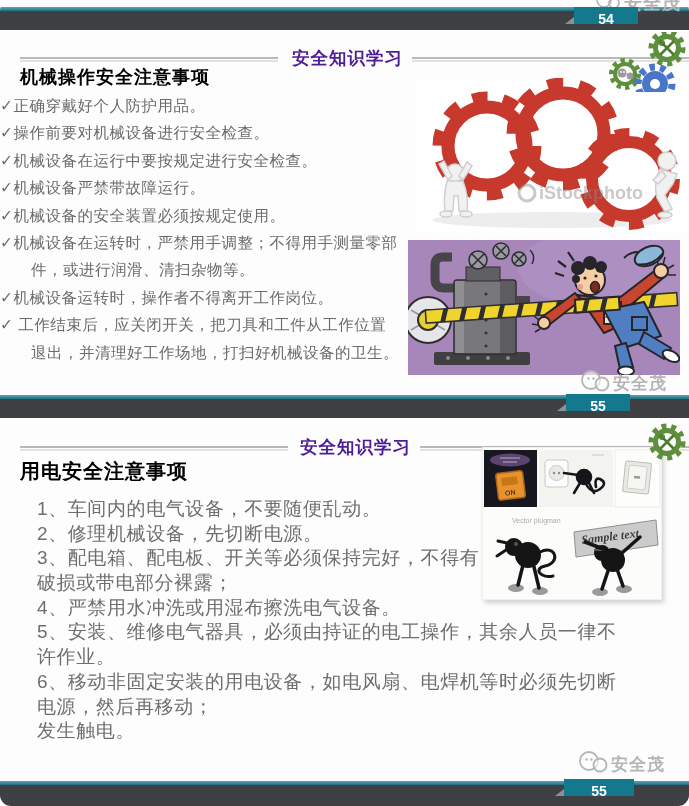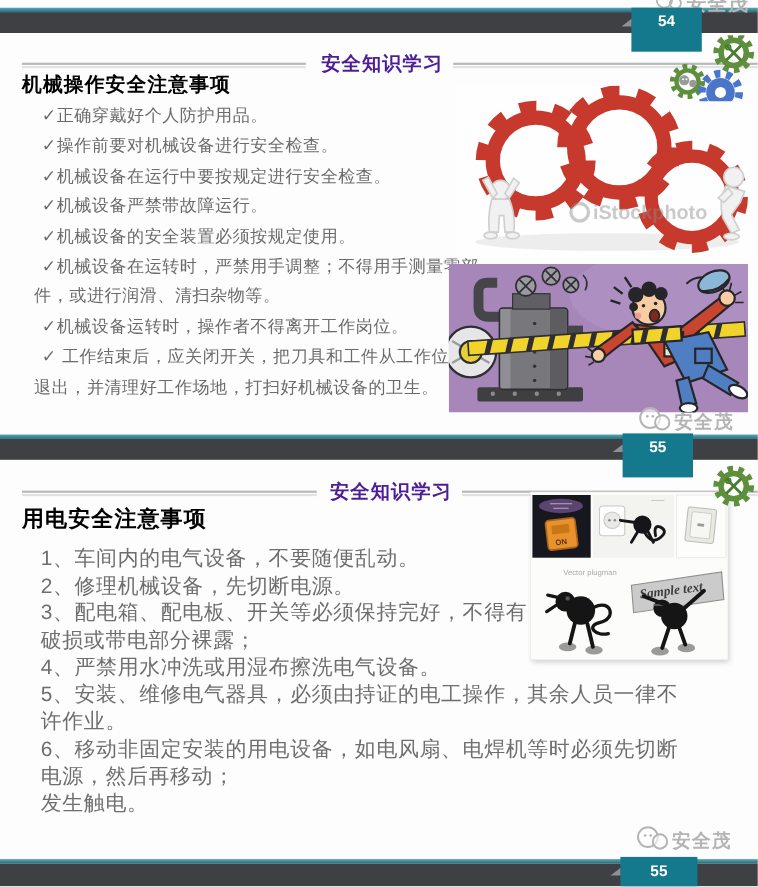--- a/index.html
+++ b/index.html
@@ -1,39 +1,40 @@
 <!DOCTYPE html>
 <html><head>
 <meta charset="utf-8">
 <style>
   * { margin:0; padding:0; box-sizing:border-box; }
   html,body { background:#fff; }
   #stage {
     position:relative; width:689px; height:806px; overflow:hidden;
     background:#fdfdfd;
     font-family:"Liberation Sans","DejaVu Sans",sans-serif;
+    border-radius:11px;
   }
   
   .bar { position:absolute; left:0; width:689px; }
   .bar .strip { position:absolute; left:0; top:0; width:100%; height:4px;
     background:linear-gradient(to bottom,#5ea7b4,#1d6f82); }
   .bar .dark { position:absolute; left:0; top:4px; width:100%; height:19px; background:#3f4043; }
-  .badge { position:absolute; width:64px; height:40px; background:#15798e;
+  .badge { position:absolute; width:64px; height:17px; background:#15798e;
     color:#fff; font-weight:bold; font-size:14px; text-align:center; line-height:24px; z-index:6; }
   .badge::before { content:""; position:absolute; left:-9px; top:10px;
     border-left:9px solid transparent; border-bottom:7px solid #8f9094; }
   
   .hline { position:absolute; height:2px; background:#b9b9b9; box-shadow:0 3px 0 #e2e2e2; }
   .slide-header-title { position:absolute; font-size:17.5px; font-weight:bold; color:#4c1d95; letter-spacing:1px; }
   .slide-title { position:absolute; font-weight:bold; color:#000000; letter-spacing:1px; }
   
   .list { position:absolute; white-space:nowrap; color:#6b6b6b; }
   #s1-list { left:0; top:92px; width:460px; font-size:15.5px; letter-spacing:0.5px; }
   #s1-list .ln { height:27.4px; line-height:27.4px; }
-  #s1-list .m { padding-left:38px; }
+  #s1-list .m { }
   #s1-list .c { padding-left:31px; }
   #s2-list { left:0; top:497px; width:689px; font-size:19px; letter-spacing:0.6px; color:#6e6e6e; }
   #s2-list .ln { height:24.7px; line-height:24.7px; padding-left:37px; }
   
   .imgbox { position:absolute; }
   
   .wm { position:absolute; display:flex; align-items:center; gap:3px;
     color:#b4b4b4; font-size:17px; font-weight:bold; letter-spacing:1px; z-index:5; }
   .caption { fill:#aaaaaa; }
 </style>

